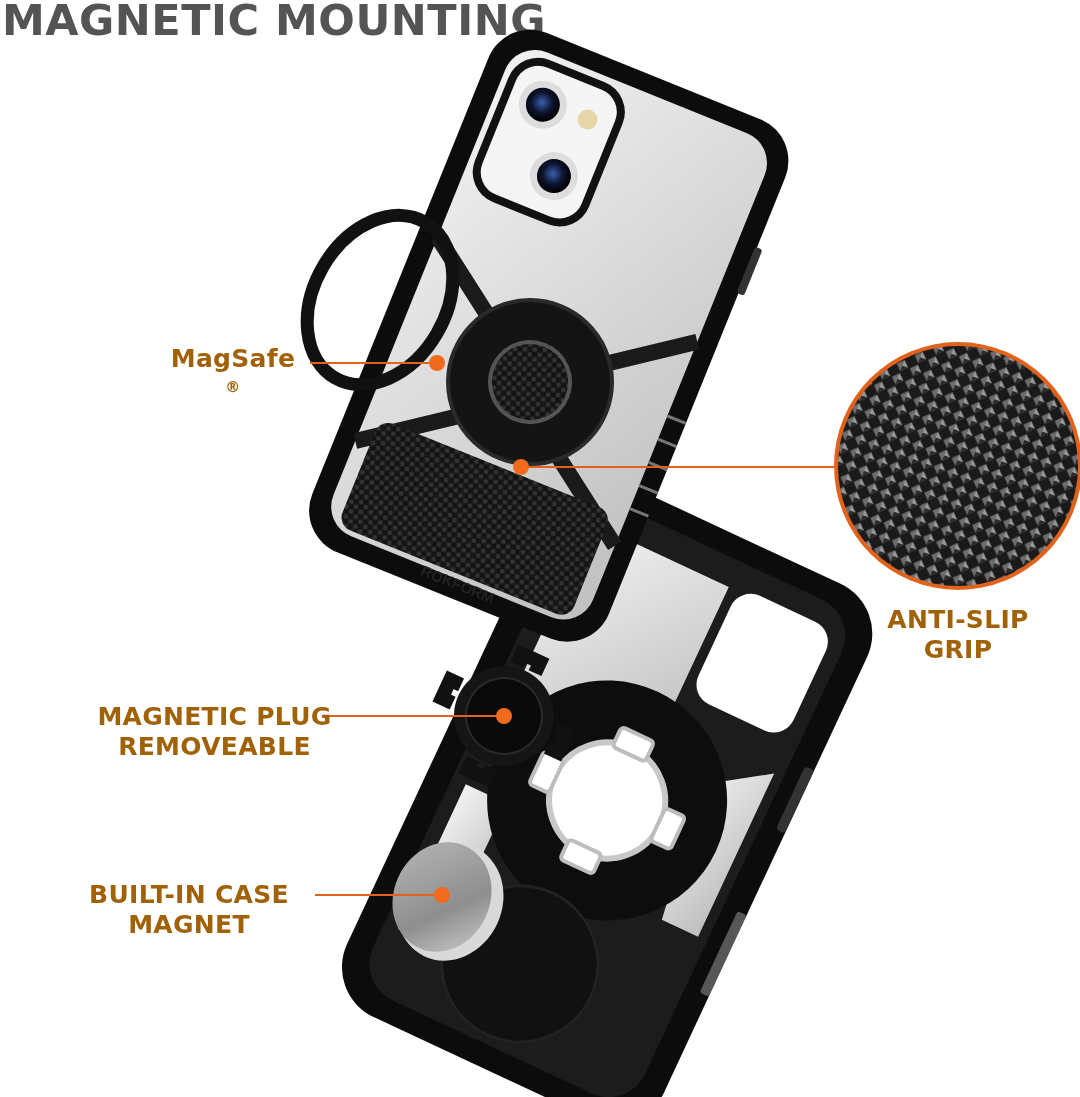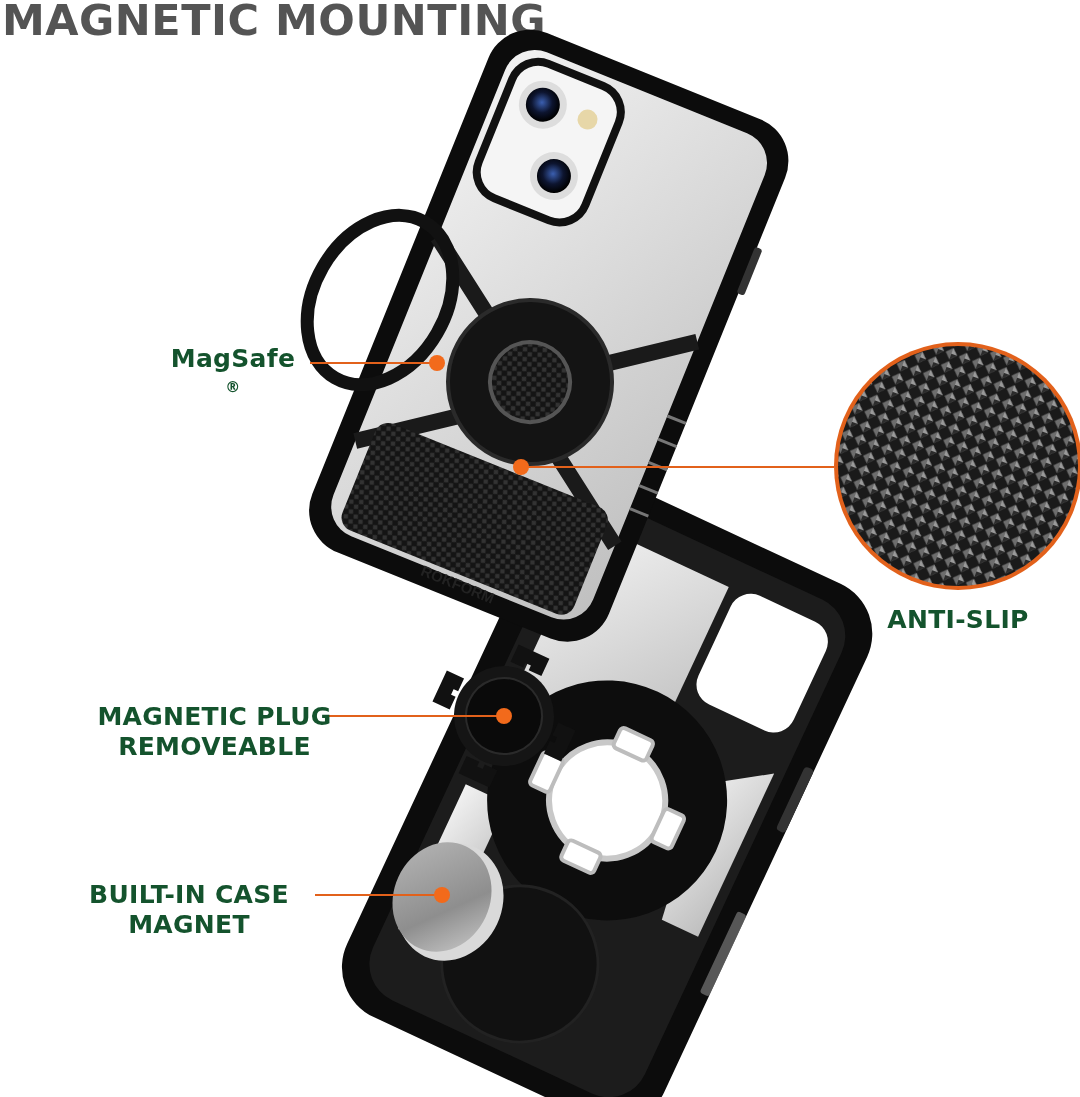--- a/index.html
+++ b/index.html
@@ -2,21 +2,21 @@
 <html><head>
 <meta charset="utf-8">
 <style>
   html, body { margin: 0; padding: 0; background: #ffffff; }
   body { width: 1080px; height: 1097px; position: relative; overflow: hidden;
          font-family: "DejaVu Sans", "Liberation Sans", sans-serif; }
   .title { position: absolute; left: 2px; top: -4px; margin: 0;
            font-size: 43px; font-weight: bold; color: #545454; letter-spacing: 0.5px;
            line-height: 48px; white-space: nowrap; }
   .art { position: absolute; left: 0; top: 0; width: 1080px; height: 1097px; }
-  .label { position: absolute; font-weight: bold; color: #14532d; text-align: center;
+  .label { position: absolute; font-weight: bold; color: #a16207; text-align: center;
            font-size: 25px; line-height: 30px; letter-spacing: 0.3px; white-space: nowrap; }
   .label span { display: block; }
   .sup { font-size: 15px; vertical-align: top; position: relative; top: -2px; }
   .callout-line { position: absolute; height: 2px; background: #e2611b; }
   .callout-dot { position: absolute; width: 16px; height: 16px; border-radius: 50%;
                  background: #f26a1b; margin-left: -8px; margin-top: -8px; }
 </style>
 </head>
 <body>
 
@@ -145,20 +145,21 @@
 
 <div class="label" style="left:138px; top:344px; width:190px;">
   <span>
       <span>MagSafe</span>
       <span class="sup">®</span>
     </span>
 </div>
 
 <div class="label" style="left:868px; top:605px; width:180px;">
   <span>ANTI-SLIP</span>
+  <span>GRIP</span>
 </div>
 
 <div class="label" style="left:82px; top:702px; width:265px;">
   <span>MAGNETIC PLUG</span>
   <span>REMOVEABLE</span>
 </div>
 
 <div class="label" style="left:84px; top:880px; width:210px;">
   <span>BUILT-IN CASE</span>
   <span>MAGNET</span>

